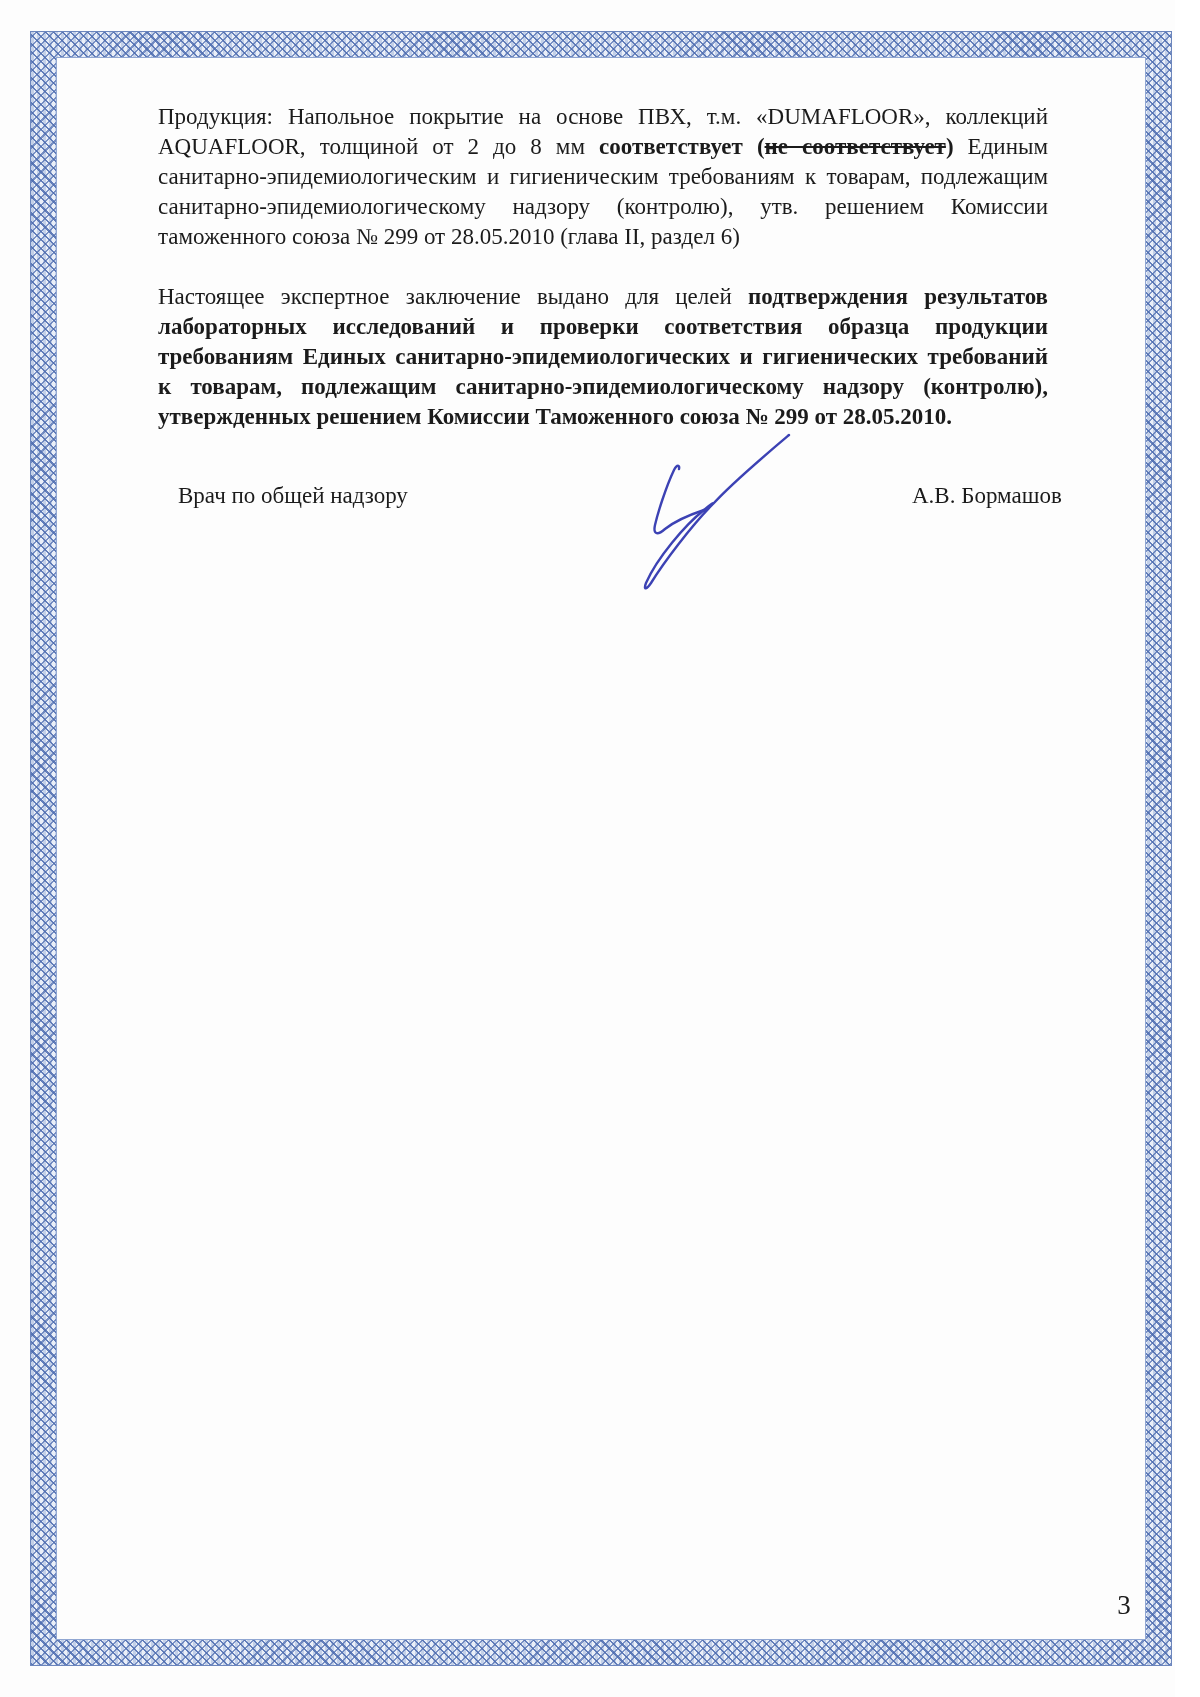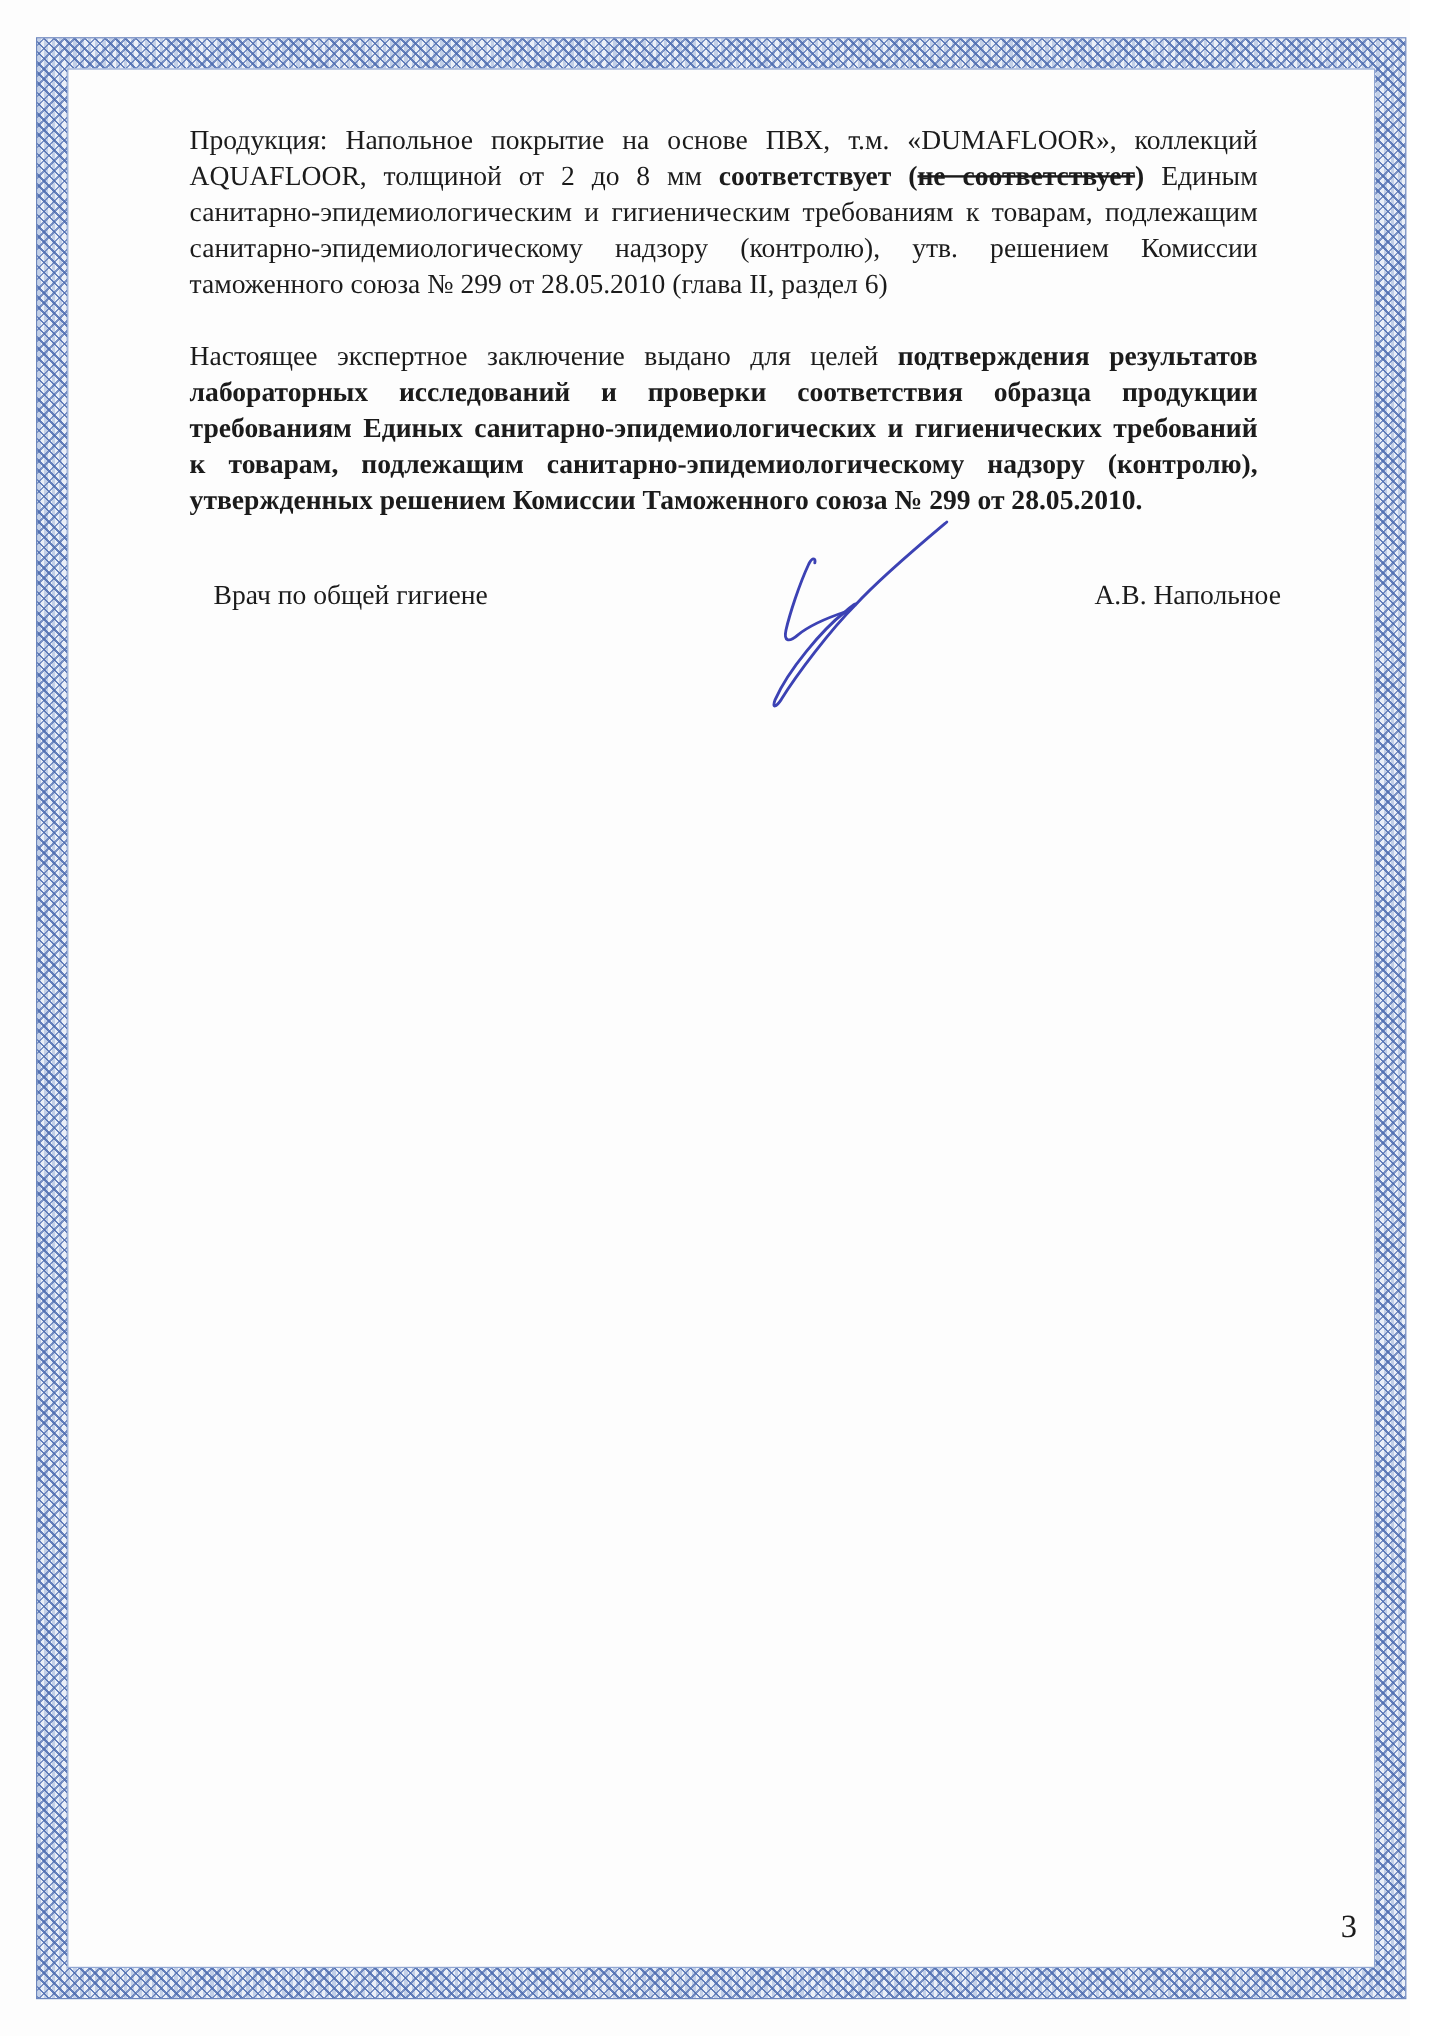--- a/index.html
+++ b/index.html
@@ -98,24 +98,24 @@
 
   <div class="frame">
     <div class="frame-inner"></div>
   </div>
 
   <div class="content">
     <p><span class="run normal">Продукция: Напольное покрытие на основе ПВХ, т.м. «DUMAFLOOR», коллекций AQUAFLOOR, толщиной от 2 до 8 мм </span><span class="run bold">соответствует </span><span class="run bold">(</span><span class="run bold-strike">не соответствует</span><span class="run bold">)</span><span class="run normal"> Единым санитарно-эпидемиологическим и гигиеническим требованиям к товарам, подлежащим санитарно-эпидемиологическому надзору (контролю), утв. решением Комиссии таможенного союза № 299 от 28.05.2010 (глава II, раздел 6)</span></p>
     <p><span class="run normal">Настоящее экспертное заключение выдано для целей </span><span class="run bold-underline">подтверждения результатов лабораторных исследований и проверки соответствия образца продукции требованиям Единых санитарно-эпидемиологических и гигиенических требований к товарам, подлежащим санитарно-эпидемиологическому надзору (контролю), утвержденных решением Комиссии Таможенного союза № 299 от 28.05.2010.</span></p>
   </div>
 
-  <div class="sig-label">Врач по общей гигиене</div>
+  <div class="sig-label">Врач по общей надзору</div>
 
   <svg class="signature-svg" viewBox="0 0 215 185" xmlns="http://www.w3.org/2000/svg">
     <path d="M209,20 C190,36 153,67 133,89 C112,110 84,147 71,168 C67,174 63,176 66,168 C77,143 105,110 124,95 C131,89 134,87 133,89" fill="none" stroke="#3c42b4" stroke-width="2.4" stroke-linecap="round"></path>
     <path d="M99,54 C100,50 97,49 94,55 C86,72 78,97 75,110 C73,119 77,121 85,114 C95,106 112,99 124,95" fill="none" stroke="#3c42b4" stroke-width="2.4" stroke-linecap="round"></path>
   </svg>
 
-  <div class="sig-name">А.В. Напольное</div>
+  <div class="sig-name">А.В. Бормашов</div>
 
   <div class="page-number">3</div>
 
 </div>
 
 </body></html>

